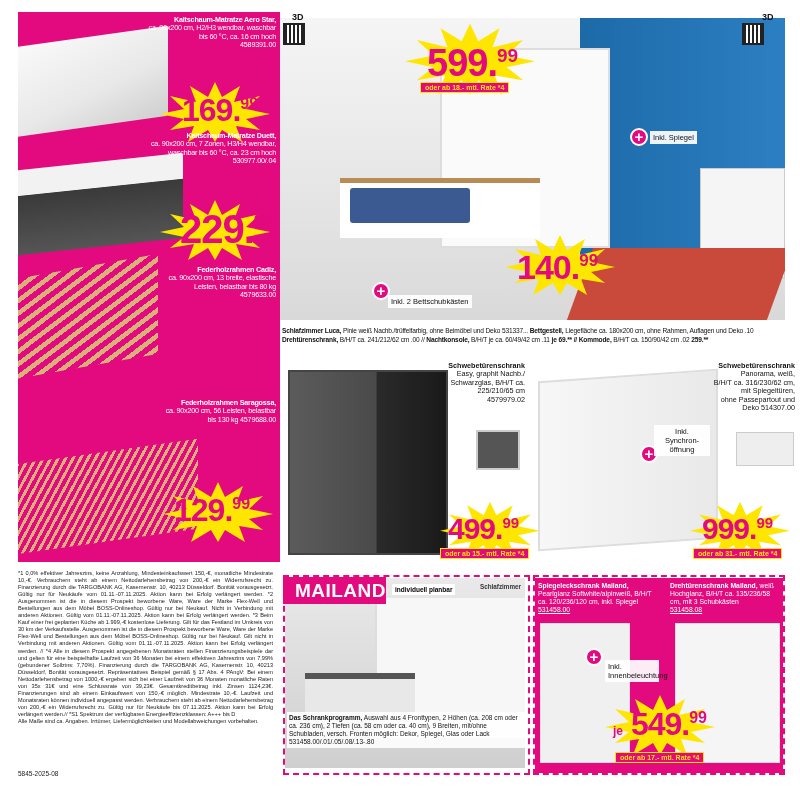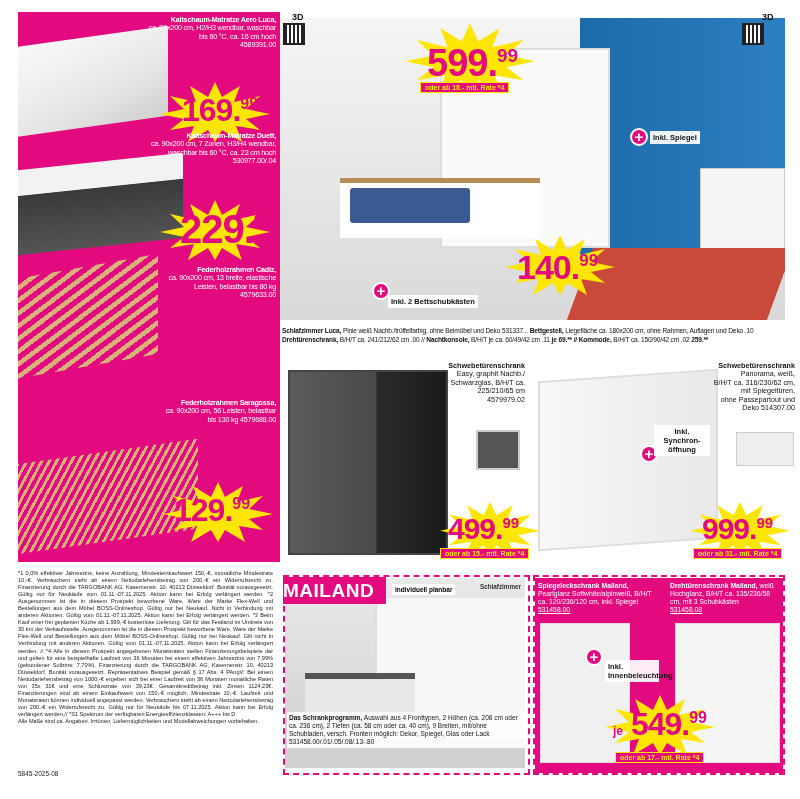--- a/index.html
+++ b/index.html
@@ -10,36 +10,36 @@
 #leftcol{left:18px;top:12px;width:262px;height:550px;background:#e3097e;overflow:hidden}
 .prod-img{position:absolute;border-radius:2px}
 .desc{position:absolute;right:4px;text-align:right;color:#fff;font-size:7.2px;line-height:8.4px;font-weight:normal;letter-spacing:-0.2px}
 .desc b{font-weight:bold}
 .burst{position:absolute;width:110px;height:60px}
 .burst svg{position:absolute;left:0;top:0;width:100%;height:100%}
 .price{position:absolute;color:#e3097e;font-weight:bold;font-family:"Liberation Sans",sans-serif;letter-spacing:-1px;white-space:nowrap}
 .price sup{font-size:0.5em;vertical-align:0.75em;letter-spacing:0}
 .rate{position:absolute;background:#e3097e;color:#ffe600;font-size:7px;font-weight:bold;padding:1px 4px;white-space:nowrap;border:1px solid #ffe600}
 .plus{position:absolute;width:18px;height:18px;border-radius:50%;background:#e3097e;border:2px solid #fff;color:#fff;font-weight:bold;font-size:15px;line-height:13px;text-align:center}
-.tag{position:absolute;background:rgba(255,255,255,.92);color:#111;font-size:7.5px;font-weight:bold;padding:2px 3px;line-height:9px}
+.tag{position:absolute;background:rgba(255,255,255,.92);color:#111;font-size:7.5px;font-weight:normal;padding:2px 3px;line-height:9px}
 .qr{position:absolute;width:22px;height:22px;background:
  repeating-linear-gradient(90deg,#222 0 2px,#fff 2px 4px),#fff;border:2px solid #222}
 .qr3d{position:absolute;font-size:9px;font-weight:bold;color:#111}
 .blackdesc{position:absolute;text-align:right;font-size:7.2px;line-height:8.4px;color:#111}
 .blackdesc b{font-weight:bold}
 .dash{position:absolute;border:2px dashed #e3097e}
 </style>
 </head>
 <body>
 
 <div id="leftcol" class="abs">
 
   <div class="prod-img" style="left:-10px;top:25px;width:160px;height:90px;background:linear-gradient(160deg,#fafafa 0%,#e8e8e8 60%,#cfcfcf 100%);transform:skewY(-8deg)"></div>
   <div class="desc" style="top:4px">
-    <b>Kaltschaum-Matratze Aero Luca,</b><br>
+    <b>Kaltschaum-Matratze Aero Star,</b><br>
     <span>ca. 90x200 cm, H2/H3 wendbar, waschbar</span><br>
     <span>bis 60 °C, ca. 16 cm hoch</span><br>
     <span>4589391.00</span>
   </div>
   <div class="burst" style="left:142px;top:70px">
     <svg viewBox="0 0 110 60">
         <polygon fill="#ffe600" points="55,0 62,15 80,4 74,20 100,14 86,27 110,32 86,37 100,48 76,44 82,60 62,48 55,60 48,48 28,60 34,44 10,48 24,37 0,32 24,27 10,14 36,20 30,4 48,15"></polygon>
       </svg>
     <div class="price" style="left:22px;top:10px;font-size:32px"><span>169.</span><sup>99</sup></div>
   </div>
@@ -161,21 +161,21 @@
   <span>*1 0,0% effektiver Jahreszins, keine Anzahlung, Mindesteinkaufswert 150,-€, monatliche Mindestrate 10,-€. Verbrauchern steht ab einem Nettodarlehensbetrag von 200,-€ ein Widerrufsrecht zu. Finanzierung durch die TARGOBANK AG, Kasernenstr. 10, 40213 Düsseldorf. Bonität vorausgesetzt. Gültig nur für Neukäufe vom 01.11.-07.11.2025. Aktion kann bei Erfolg verlängert werden. *2 Ausgenommen ist die in diesem Prospekt beworbene Ware, Ware der Marke Flex-Well und Bestellungen aus dem Möbel BOSS-Onlineshop. Gültig nur bei Neukauf. Nicht in Verbindung mit anderen Aktionen. Gültig vom 01.11.-07.11.2025. Aktion kann bei Erfolg verlängert werden. *3 Beim Kauf einer frei geplanten Küche ab 1.999,-€ kostenlose Lieferung. Gilt für das Festland im Umkreis von 30 km der Verkaufsstelle. Ausgenommen ist die in diesem Prospekt beworbene Ware, Ware der Marke Flex-Well und Bestellungen aus dem Möbel BOSS-Onlineshop. Gültig nur bei Neukauf. Gilt nicht in Verbindung mit anderen Aktionen. Gültig vom 01.11.-07.11.2025. Aktion kann bei Erfolg verlängert werden. // *4 Alle in diesem Prospekt angegebenen Monatsraten stellen Finanzierungsbeispiele dar und gelten für eine beispielhafte Laufzeit von 36 Monaten bei einem effektiven Jahreszins von 7,99% (gebundener Sollzins: 7,70%). Finanzierung durch die TARGOBANK AG, Kasernenstr. 10, 40213 Düsseldorf, Bonität vorausgesetzt. Repräsentatives Beispiel gemäß § 17 Abs. 4 PAngV: Bei einem Nettodarlehensbetrag von 1000,-€ ergeben sich bei einer Laufzeit von 36 Monaten monatliche Raten von 35x 31€ und eine Schlussrate von 39,23€. Gesamtkreditbetrag inkl. Zinsen 1124,23€. Finanzierungen sind ab einem Einkaufswert von 150,-€ möglich. Mindestrate 10,-€. Laufzeit und Monatsraten können individuell angepasst werden. Verbrauchern steht ab einem Nettodarlehensbetrag von 200,-€ ein Widerrufsrecht zu. Gültig nur für Neukäufe bis 07.11.2025. Aktion kann bei Erfolg verlängert werden.// *S1 Spektrum der verfügbaren Energieeffizienzklassen: A+++ bis D</span><br>
   <span>Alle Maße sind ca. Angaben. Irrtümer, Liefermöglichkeiten und Modellabweichungen vorbehalten.</span>
 </div>
 <div class="abs" style="left:18px;top:770px;font-size:6.5px;color:#222">5845-2025-08</div>
 
 <div class="dash" style="left:283px;top:575px;width:247px;height:200px"></div>
 <div class="abs" style="left:285px;top:578px;width:240px;height:190px;background:linear-gradient(180deg,#e9e9e9,#cfcfcf);overflow:hidden">
   <div class="abs" style="left:90px;top:20px;width:150px;height:140px;background:#f7f7f7;border-left:2px solid #ddd"></div>
   <div class="abs" style="left:20px;top:95px;width:110px;height:40px;background:#e8e8e8;border-top:6px solid #555"></div>
 </div>
-<div class="abs pink" style="left:283px;top:577px;width:103px;height:27px;color:#fff;font-weight:bold;font-size:19px;line-height:27px;text-align:left;letter-spacing:0.5px">MAILAND</div>
+<div class="abs pink" style="left:283px;top:577px;width:103px;height:27px;color:#fff;font-weight:bold;font-size:19px;line-height:27px;text-align:right;letter-spacing:0.5px">MAILAND</div>
 <div class="abs" style="left:392px;top:584px;background:#fff;font-size:6.5px;font-weight:bold;padding:2px 3px">individuell planbar</div>
 <div class="abs" style="left:480px;top:583px;font-size:6.3px;font-weight:bold;color:#333">Schlafzimmer</div>
 <div class="abs" style="left:287px;top:712px;width:238px;background:rgba(255,255,255,.88);font-size:6.5px;line-height:8px;color:#111;padding:2px">
   <b>Das Schrankprogramm,</b><span> Auswahl aus 4 Fronttypen, 2 Höhen (ca. 208 cm oder ca. 236 cm), 2 Tiefen (ca. 58 cm oder ca. 40 cm), 9 Breiten, mit/ohne Schubladen, versch. Fronten möglich: Dekor, Spiegel, Glas oder Lack 531458.00/.01/.05/.08/.13-.80</span>
 </div>
 
 <div class="dash" style="left:533px;top:575px;width:252px;height:200px"></div>
 <div class="abs pink" style="left:535px;top:578px;width:248px;height:195px;overflow:hidden">
   <div class="abs" style="left:5px;top:45px;width:90px;height:140px;background:#f0f0f0;border:1px solid #ddd"></div>
   <div class="abs" style="left:140px;top:45px;width:105px;height:140px;background:#f5f5f5;border:1px solid #ddd"></div>

